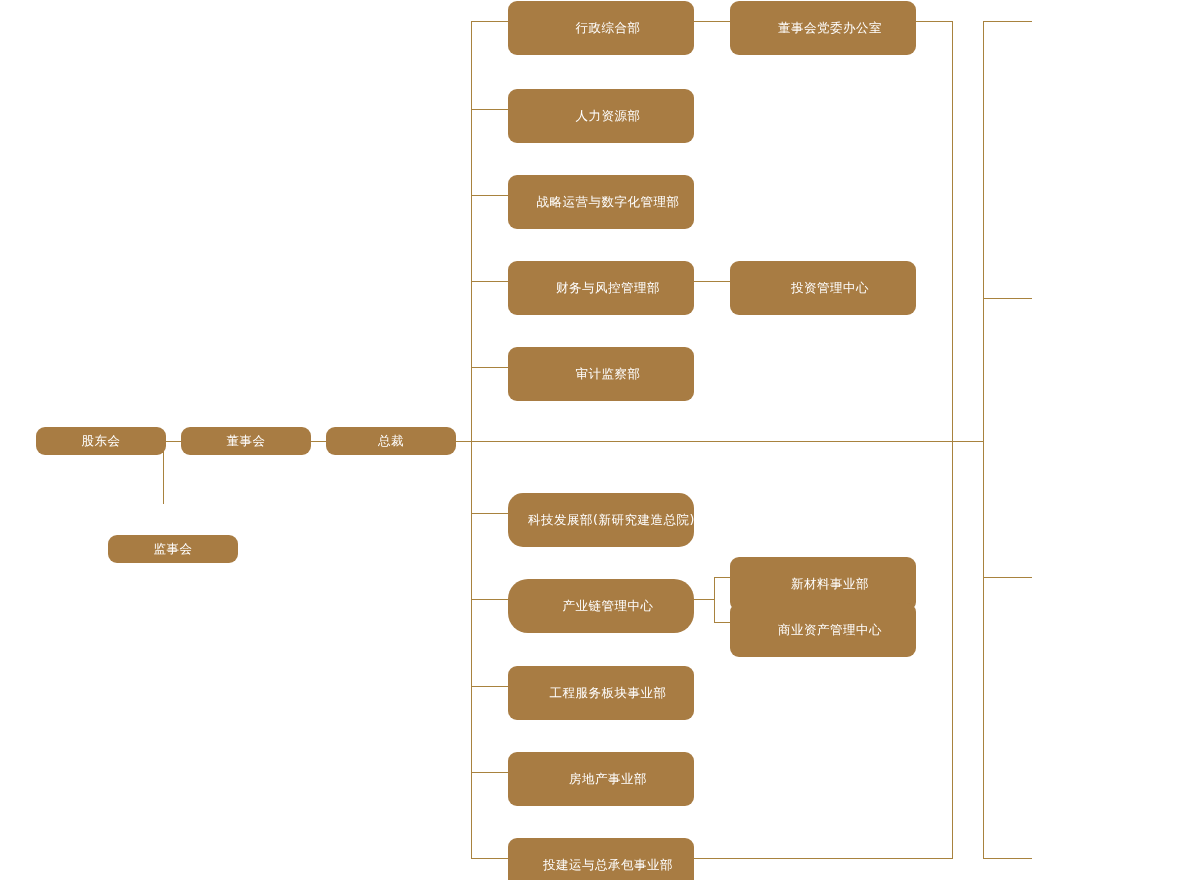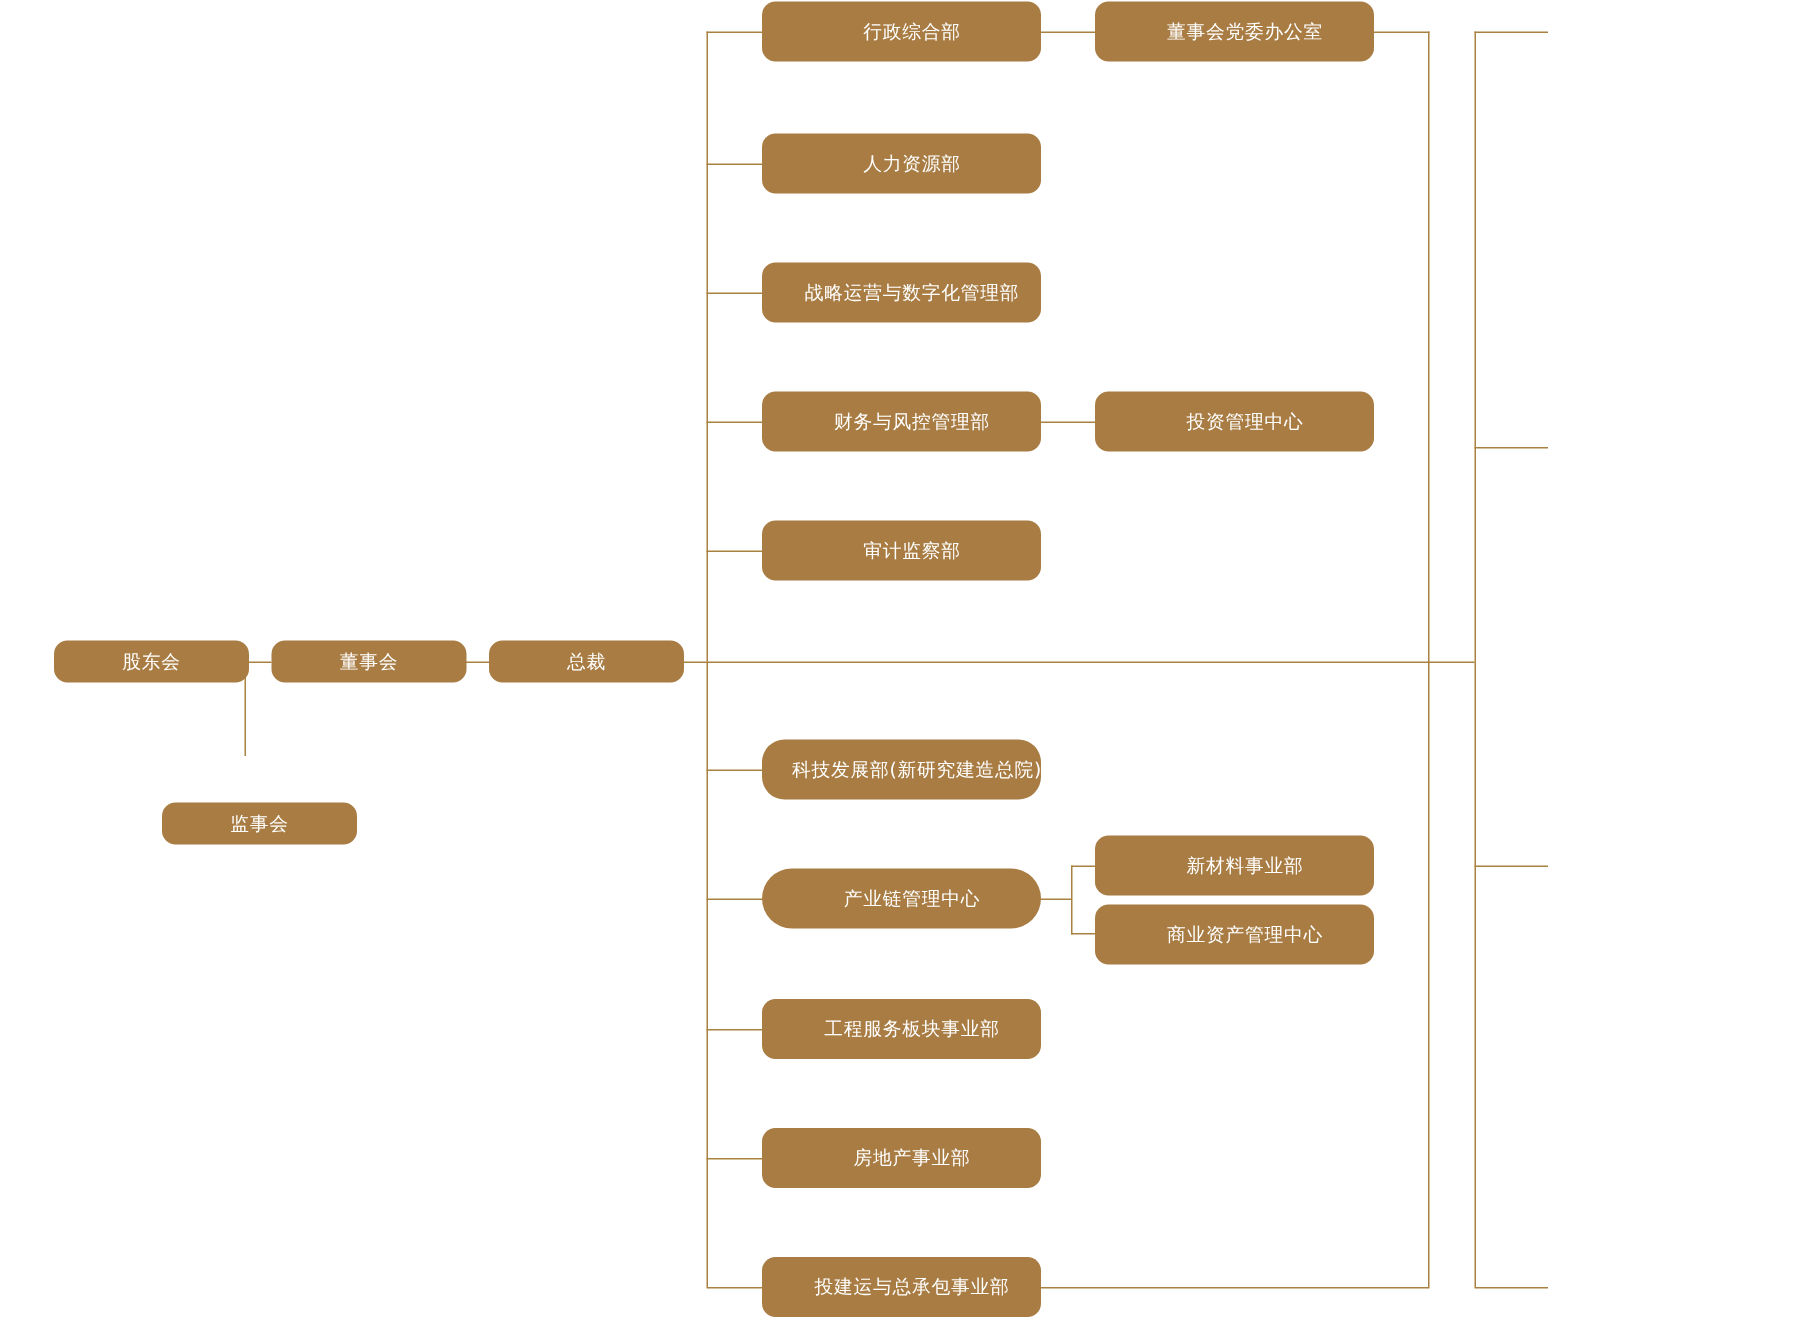--- a/index.html
+++ b/index.html
@@ -33,21 +33,21 @@
     align-items: center;
     justify-content: center;
     text-align: center;
     box-sizing: border-box;
     padding: 0 6px;
     line-height: 1.15;
     letter-spacing: 0.5px;
     white-space: nowrap;
   }
   .node.small { font-size: 12.5px; height: 28px; width: 130px; }
-  .node.dept  { font-size: 12.5px; height: 40px; width: 186px; padding-left: 20px; }
+  .node.dept  { font-size: 12.5px; height: 54px; width: 186px; padding-left: 20px; }
   .node-label {
     display: block;
     width: 100%;
   }
 </style>
 </head>
 <body>
 
 <div id="canvas">
 

